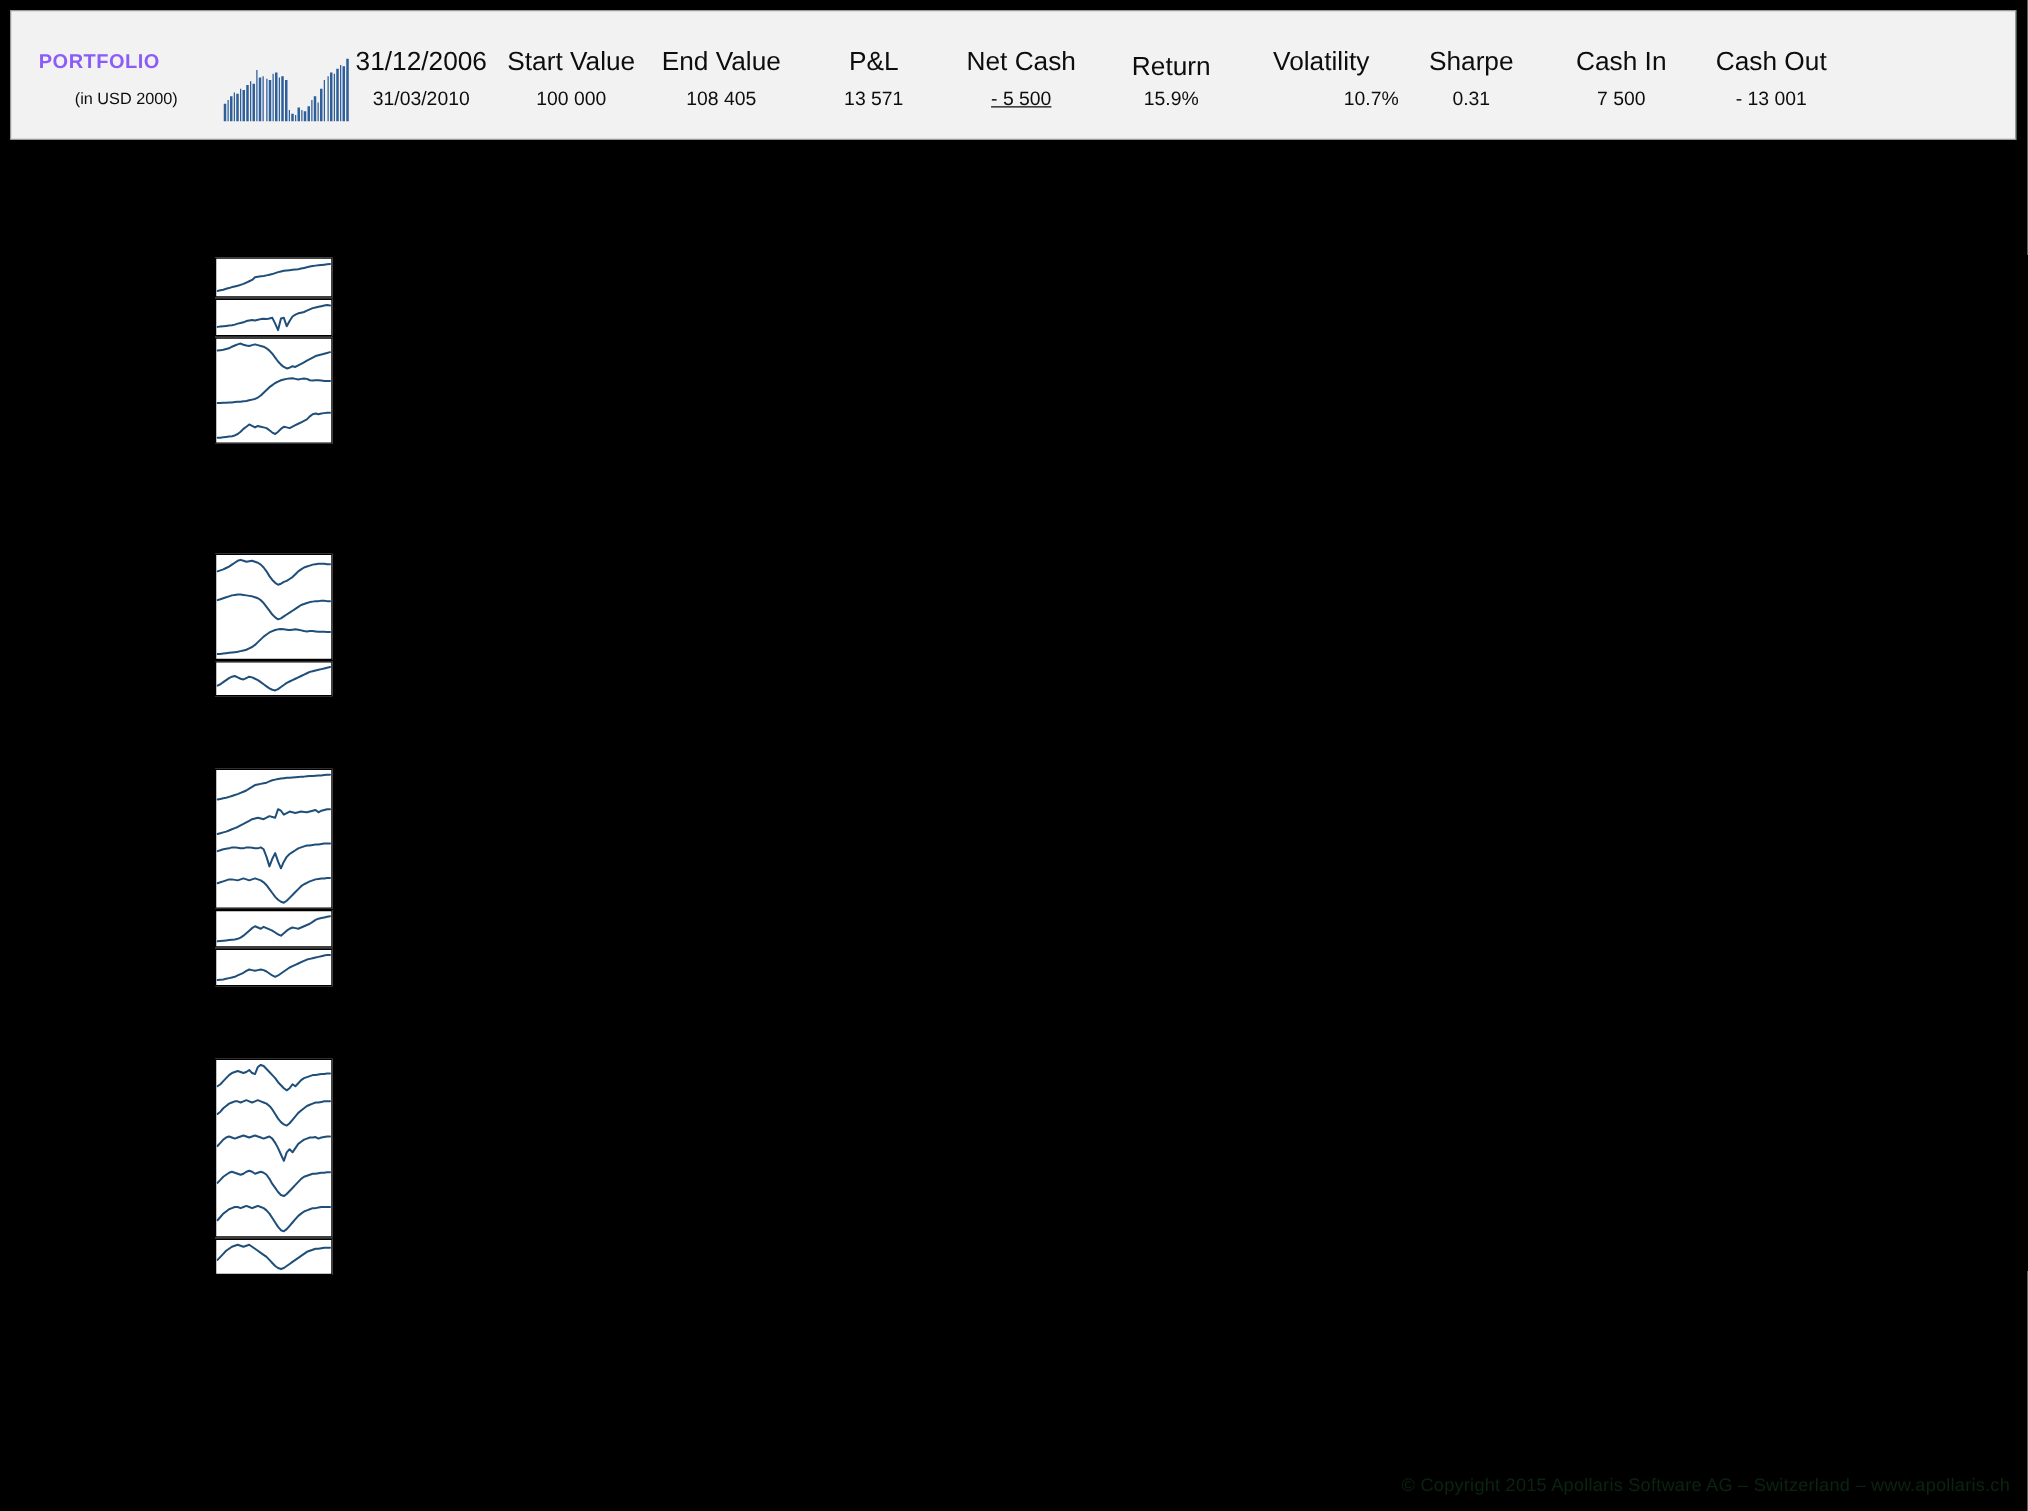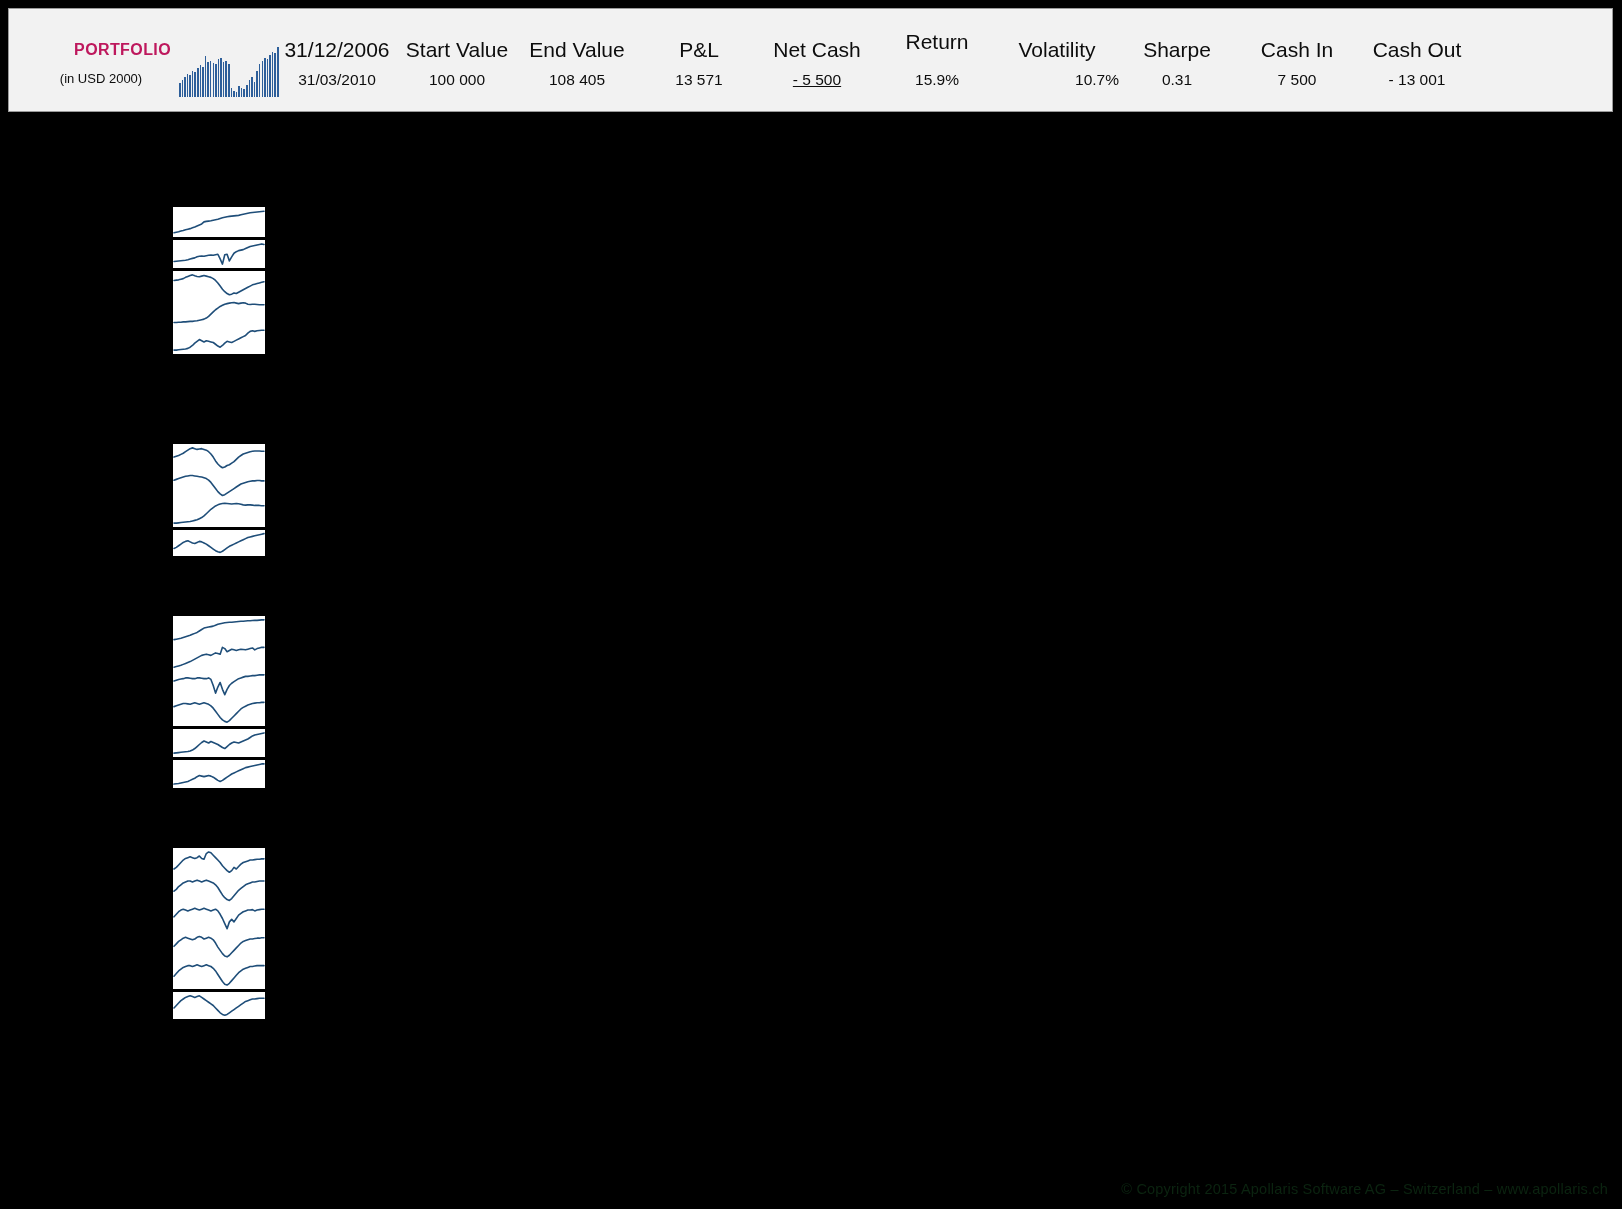--- a/index.html
+++ b/index.html
@@ -9,22 +9,22 @@
 
   
   #header{
     position:absolute;left:8px;top:8px;width:1605px;height:104px;
     background:#f2f2f2;border:1px solid #9a9a9a;box-sizing:border-box;
   }
   .hdr-cell{position:absolute;text-align:center;color:#0d0d0d;}
   .hdr-label{font-size:21px;line-height:18px;}
   .hdr-value{font-size:15.5px;line-height:18px;}
   #portfolio-title{
-    position:absolute;left:22px;top:32px;width:140px;text-align:right;
-    font-size:16px;font-weight:bold;letter-spacing:.4px;color:#be185d;
+    position:absolute;left:22px;top:32px;width:140px;text-align:left;
+    font-size:16px;font-weight:bold;letter-spacing:.4px;color:#8b5cf6;
   }
   #portfolio-sub{
     position:absolute;left:22px;top:62px;width:140px;text-align:center;
     font-size:13px;color:#0d0d0d;
   }
 
   
   #header-barchart{
     position:absolute;left:170px;top:38px;width:100px;height:50px;
     display:flex;align-items:flex-end;justify-content:space-between;
@@ -104,21 +104,21 @@
 
     <div id="metrics-row">
         <div class="hdr-cell hdr-label" style="left: 386px; top: 32px; width: 124px;">Start Value</div>
         <div class="hdr-cell hdr-value" style="left: 386px; top: 62px; width: 124px;">100 000</div>
         <div class="hdr-cell hdr-label" style="left: 506px; top: 32px; width: 124px;">End Value</div>
         <div class="hdr-cell hdr-value" style="left: 506px; top: 62px; width: 124px;">108 405</div>
         <div class="hdr-cell hdr-label" style="left: 628px; top: 32px; width: 124px;">P&amp;L</div>
         <div class="hdr-cell hdr-value" style="left: 628px; top: 62px; width: 124px;">13 571</div>
         <div class="hdr-cell hdr-label" style="left: 746px; top: 32px; width: 124px;">Net Cash</div>
         <div class="hdr-cell hdr-value" style="left: 746px; top: 62px; width: 124px; text-decoration: underline;">- 5 500</div>
-        <div class="hdr-cell hdr-label" style="left: 866px; top: 24px; width: 124px;">Return</div>
+        <div class="hdr-cell hdr-label" style="left: 866px; top: 36px; width: 124px;">Return</div>
         <div class="hdr-cell hdr-value" style="left: 866px; top: 62px; width: 124px;">15.9%</div>
         <div class="hdr-cell hdr-label" style="left: 986px; top: 32px; width: 124px;">Volatility</div>
         <div class="hdr-cell hdr-value" style="left: 986px; top: 62px; width: 124px; text-align: right;">10.7%</div>
         <div class="hdr-cell hdr-label" style="left: 1106px; top: 32px; width: 124px;">Sharpe</div>
         <div class="hdr-cell hdr-value" style="left: 1106px; top: 62px; width: 124px;">0.31</div>
         <div class="hdr-cell hdr-label" style="left: 1226px; top: 32px; width: 124px;">Cash In</div>
         <div class="hdr-cell hdr-value" style="left: 1226px; top: 62px; width: 124px;">7 500</div>
         <div class="hdr-cell hdr-label" style="left: 1346px; top: 32px; width: 124px;">Cash Out</div>
         <div class="hdr-cell hdr-value" style="left: 1346px; top: 62px; width: 124px;">- 13 001</div>
       </div>

